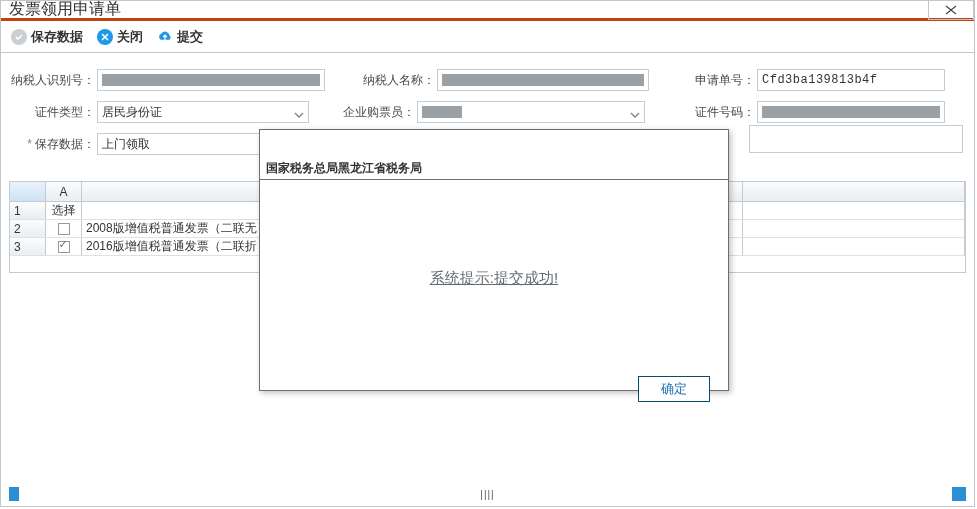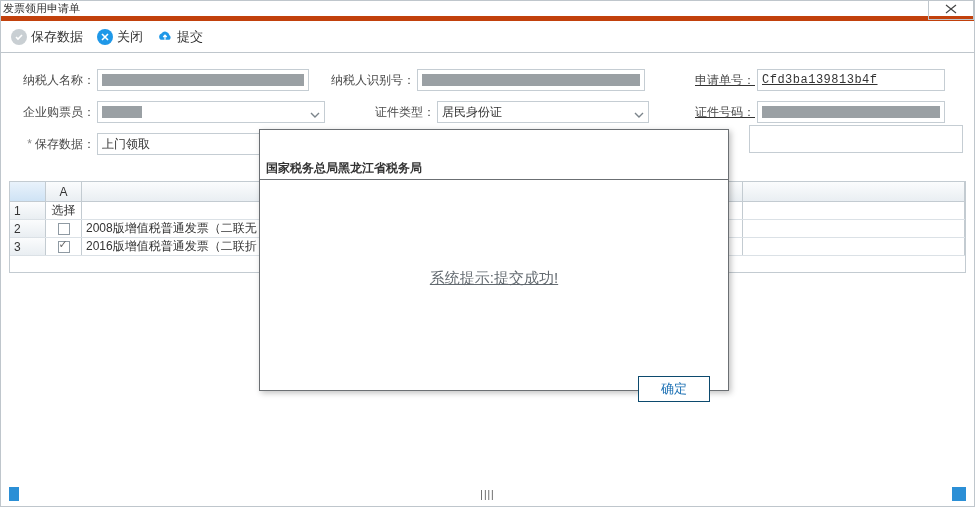--- a/index.html
+++ b/index.html
@@ -1,38 +1,38 @@
 <!DOCTYPE html>
 <html><head>
 <meta charset="utf-8">
 <style>
 * { box-sizing: border-box; margin: 0; padding: 0; }
 body { font-family: "Microsoft YaHei", "SimSun", sans-serif; font-size: 12px; color: #333; background: #fff; width: 977px; height: 509px; overflow: hidden; position: relative; }
 
 .window { border: 1px solid #bfc6cc; width: 975px; height: 507px; position: relative; background: #fff; }
 
-.titlebar { height: 20px; border-bottom: 5px solid #c2410c; display: flex; align-items: center; padding-left: 2px; font-size: 11px; color: #333; position: relative; }
+.titlebar { height: 20px; border-bottom: 3px solid #c2410c; display: flex; align-items: center; padding-left: 8px; font-size: 16px; color: #333; position: relative; }
 .titlebar-close { position: absolute; right: 0; top: -1px; width: 46px; height: 20px; border: 1px solid #bfc6cc; border-top: none; display: flex; align-items: center; justify-content: center; cursor: default; }
 .titlebar-close svg { width: 14px; height: 10px; }
 
 .toolbar { height: 32px; border-bottom: 1px solid #bfc6cc; display: flex; align-items: center; padding-left: 10px; gap: 14px; }
 .tool-btn { display: flex; align-items: center; gap: 4px; cursor: pointer; }
 .tool-btn .icon { width: 16px; height: 16px; display: inline-flex; align-items: center; justify-content: center; }
-.tool-btn .label { font-size: 13px; font-weight: normal; }
+.tool-btn .label { font-size: 13px; font-weight: bold; }
 .icon-circle { width: 16px; height: 16px; border-radius: 50%; display: flex; align-items: center; justify-content: center; }
 .icon-save { background: #c9cfd3; }
 .icon-close { background: #1f98e8; }
 .icon-submit-wrap { width: 18px; height: 14px; }
 
 .form-area { padding: 16px 10px 10px 10px; }
 .form-row { display: flex; margin-bottom: 10px; }
 .form-field { display: flex; align-items: center; }
 .form-field.f1 { width: 340px; }
 .form-field.f2 { width: 320px; }
-.form-field.f3 { flex: 1; text-decoration: underline; }
+.form-field.f3 { flex: 1; }
 .form-label { width: 86px; text-align: right; color: #4a4a4a; font-size: 12px; padding-right: 2px; }
 .form-label .req { color: #888; margin-right: 3px; }
 .input-box { height: 22px; border: 1px solid #c5cdd3; background: #fff; padding: 0 4px; display: flex; align-items: center; position: relative; }
 .input-box.w1 { width: 228px; }
 .input-box.w2 { width: 212px; }
 .input-box.w3 { width: 188px; }
 .input-box .val { font-size: 12px; color: #333; white-space: nowrap; overflow: hidden; }
 .input-box .redact { background: #9aa0a4; height: 12px; flex: 1; min-width: 40px; }
 .input-box .caret { position: absolute; right: 4px; top: 6px; }
 .caret svg { width: 10px; height: 8px; }
@@ -113,58 +113,58 @@
             <path d="M4 10 A4 4 0 0 1 5 3 A5 5 0 0 1 14 5 A3 3 0 0 1 14 10 Z" fill="#1f98e8"></path>
             <path d="M9 10 L9 5 M7 7 L9 5 L11 7" stroke="#fff" stroke-width="1.4" fill="none"></path>
           </svg>
       </span>
       <span class="label">提交</span>
     </div>
   </div>
 
   <div class="form-area">
     <div class="form-row">
+      <div class="form-field f1">
+        <div class="form-label">纳税人识别号：</div>
+        <div class="input-box w1">
+            <span class="redact"></span>
+          </div>
+      </div>
       <div class="form-field f2">
         <div class="form-label">纳税人名称：</div>
         <div class="input-box w2">
             <span class="redact"></span>
           </div>
       </div>
-      <div class="form-field f1">
-        <div class="form-label">纳税人识别号：</div>
-        <div class="input-box w1">
-            <span class="redact"></span>
-          </div>
-      </div>
       <div class="form-field f3">
         <div class="form-label">申请单号：</div>
         <div class="input-box w3">
             <span class="val monofont">Cfd3ba139813b4f</span>
           </div>
       </div>
     </div>
     <div class="form-row">
+      <div class="form-field f2">
+        <div class="form-label">证件类型：</div>
+        <div class="input-box w2">
+          <span class="val">居民身份证</span>
+          <span class="caret"><svg viewBox="0 0 10 8">
+                <path d="M1 2 L5 6 L9 2" stroke="#7b848b" stroke-width="1.4" fill="none"></path>
+              </svg></span>
+        </div>
+      </div>
       <div class="form-field f1">
         <div class="form-label">企业购票员：</div>
         <div class="input-box w1">
           <span class="redact" style="flex:0 0 34px"></span>
           <span class="caret"><svg viewBox="0 0 10 8">
                 <path d="M1 2 L5 6 L9 2" stroke="#7b848b" stroke-width="1.4" fill="none"></path>
               </svg></span>
         </div>
       </div>
-      <div class="form-field f2">
-        <div class="form-label">证件类型：</div>
-        <div class="input-box w2">
-          <span class="val">居民身份证</span>
-          <span class="caret"><svg viewBox="0 0 10 8">
-                <path d="M1 2 L5 6 L9 2" stroke="#7b848b" stroke-width="1.4" fill="none"></path>
-              </svg></span>
-        </div>
-      </div>
       <div class="form-field f3">
         <div class="form-label">证件号码：</div>
         <div class="input-box w3">
             <span class="redact"></span>
           </div>
       </div>
     </div>
     <div class="form-row">
       <div class="form-field f1">
         <div class="form-label"><span class="req">*</span><span>保存数据：</span></div>

